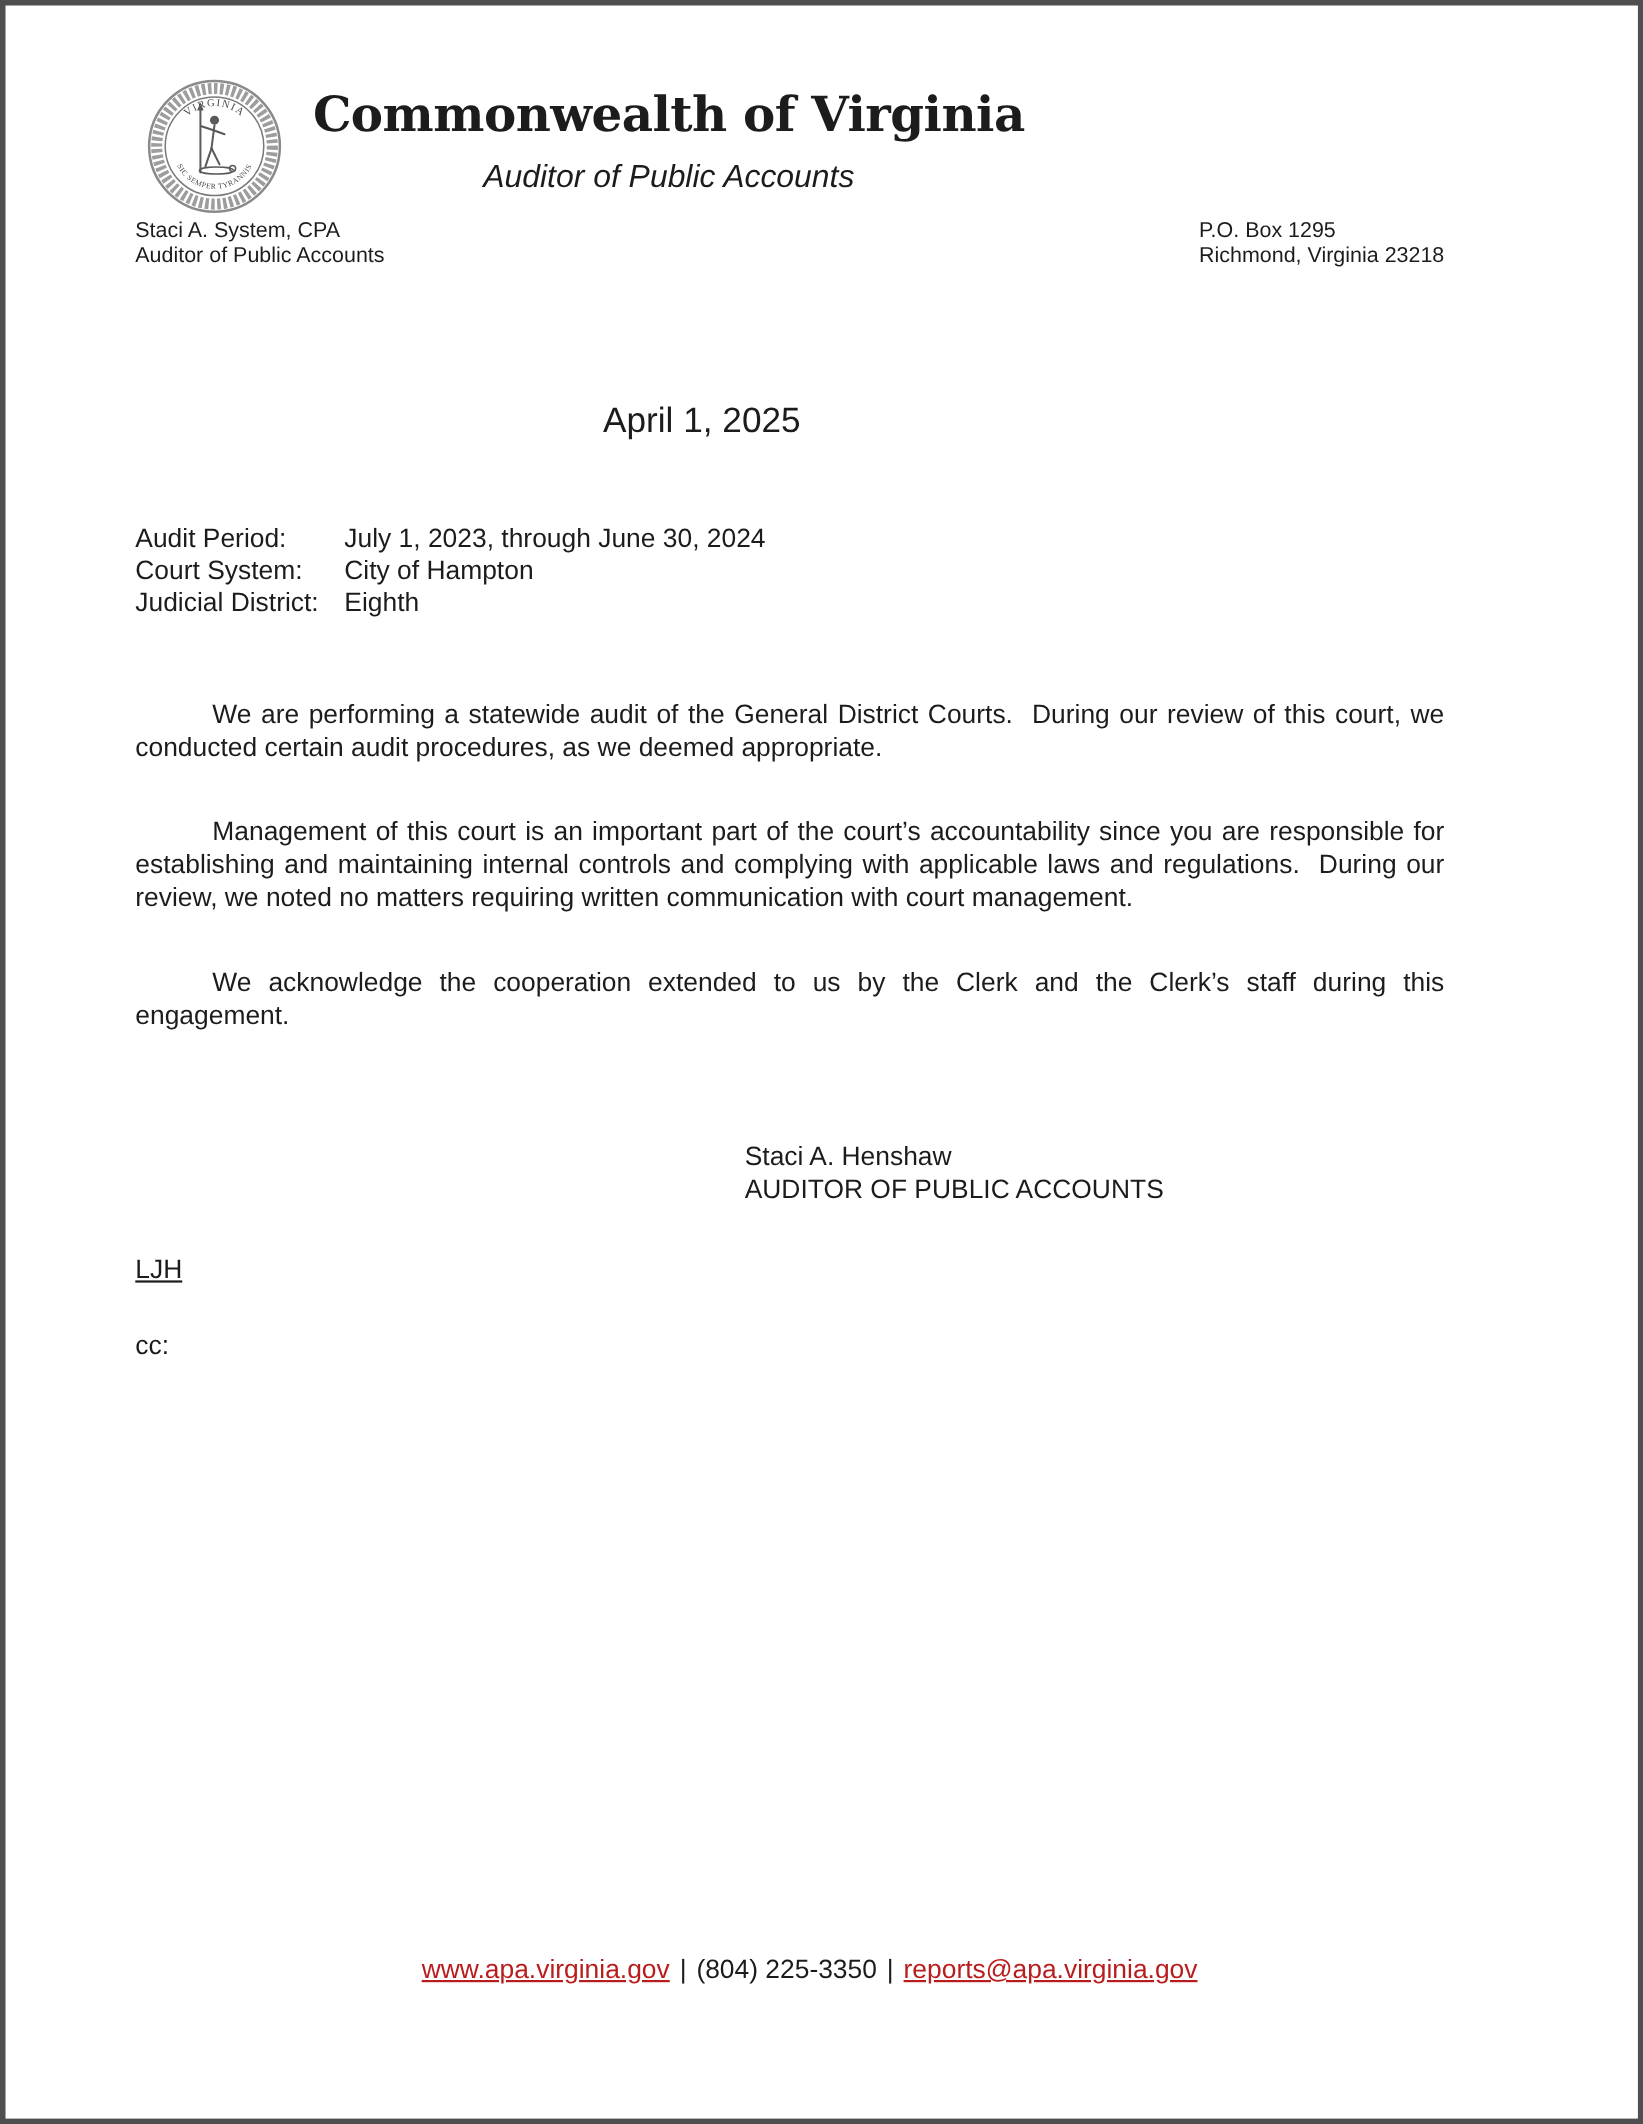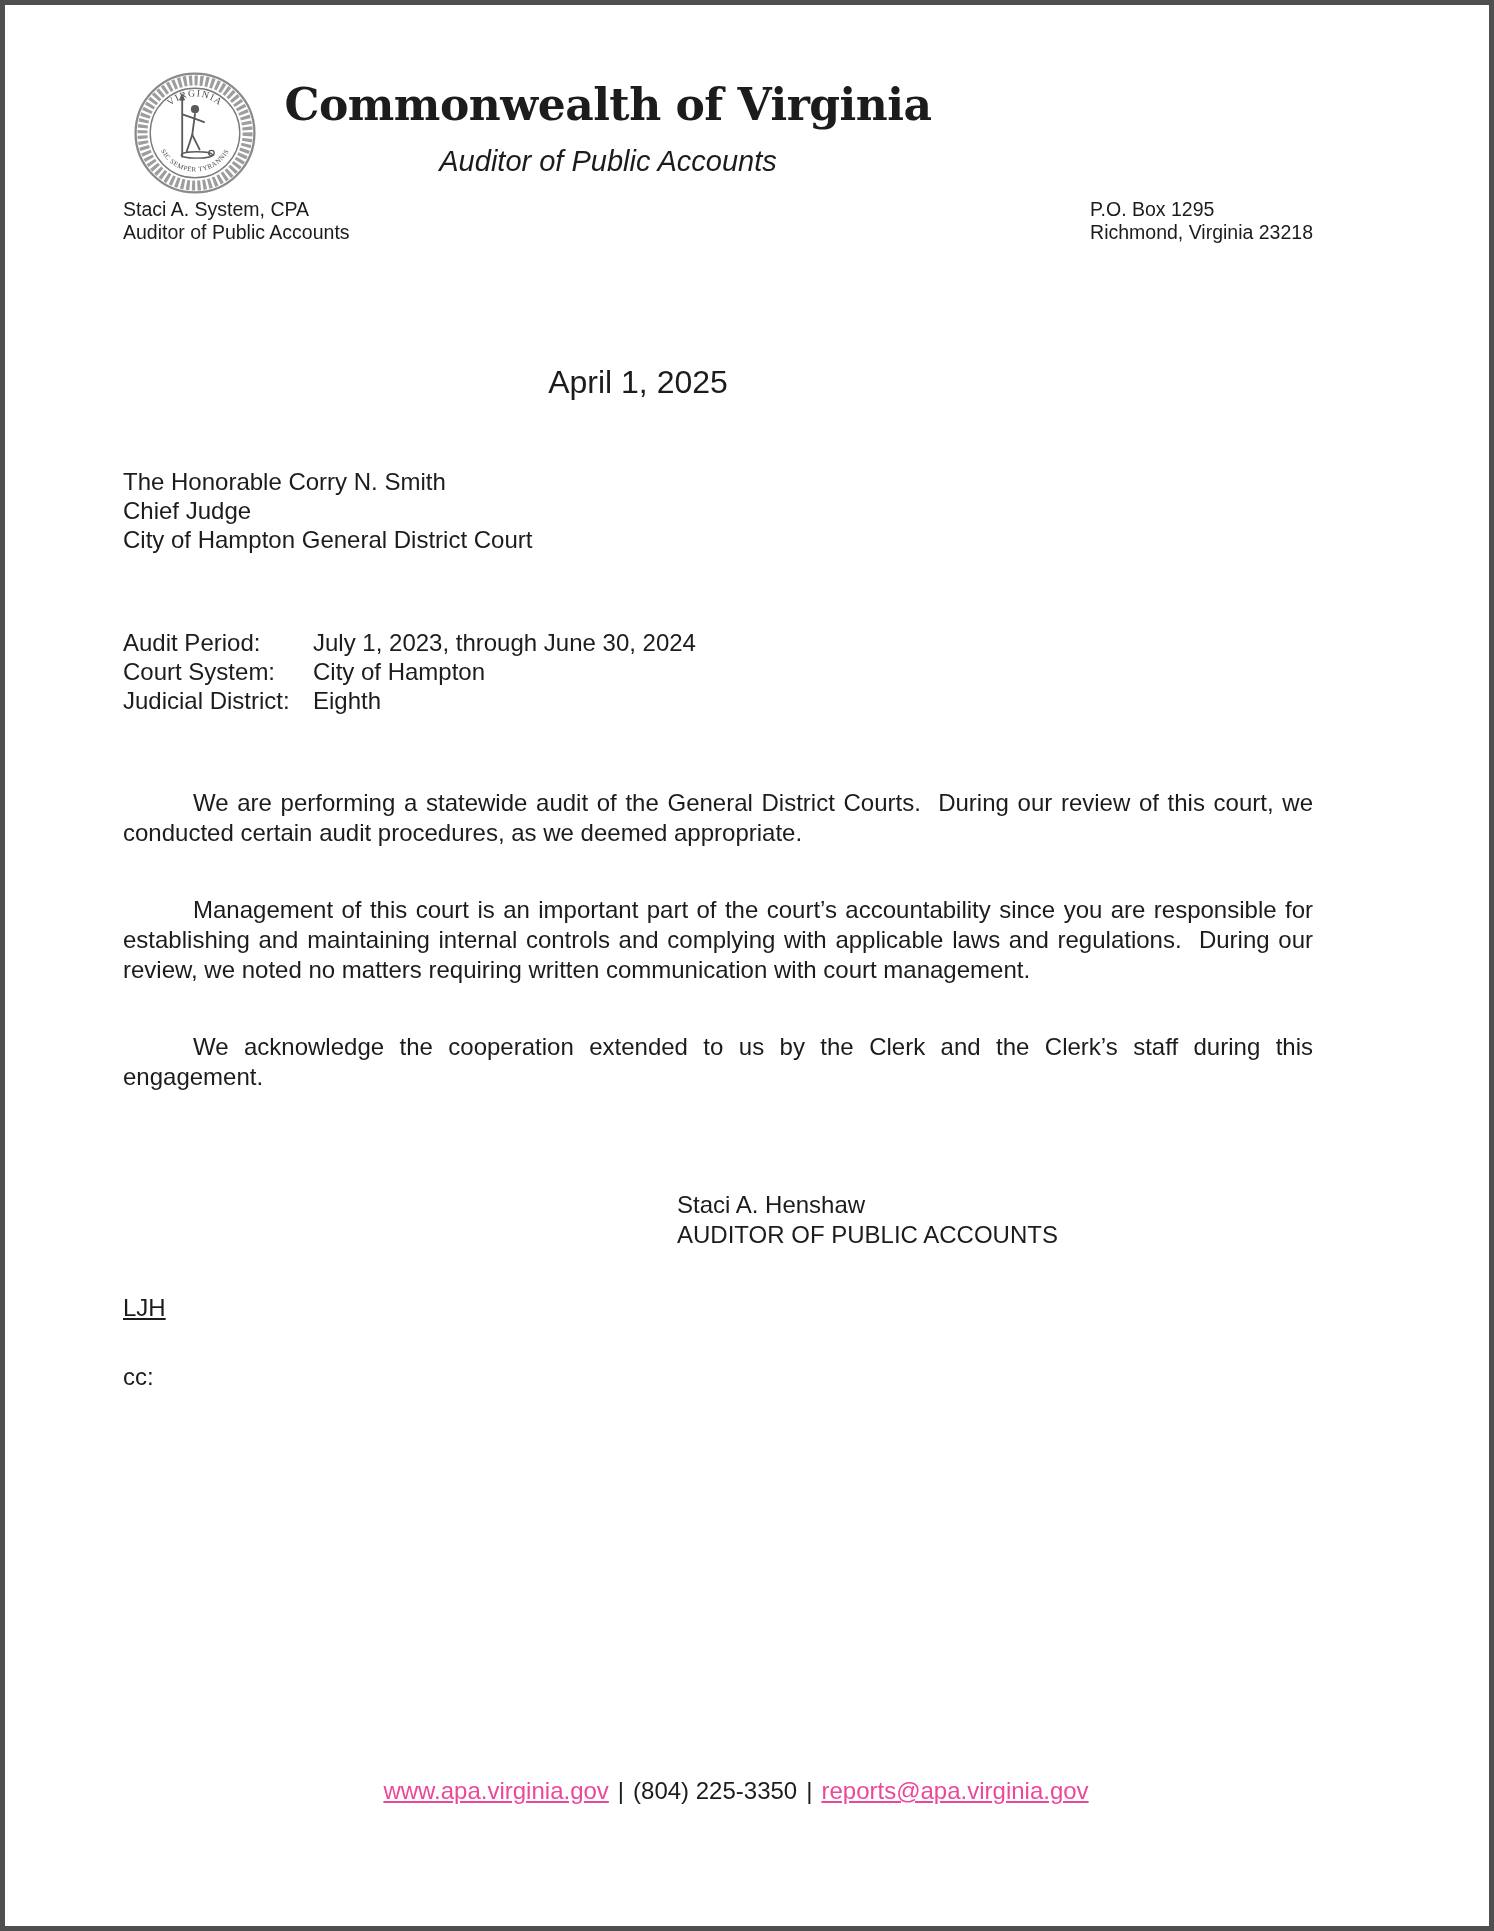--- a/index.html
+++ b/index.html
@@ -45,21 +45,21 @@
   .signature { margin-top:98px; margin-left:554px; font-size:24px; line-height:30px; }
   .initials { margin-top:44px; font-size:24px;text-decoration:underline; }
   .cc-block { margin-top:40px; display:flex; font-size:24px; line-height:29.5px; }
   .cc-label { width:72px; flex:none; }
   .cc-indent { padding-left:17px; }
   
   .footer {
     position:absolute; left:118px; right:140px; top:1772px;
     text-align:center; font-size:24px; color:#1c1c1c;
   }
-  .footer a { color:#ec4899; text-decoration:underline; }
+  .footer a { color:#b91c1c; text-decoration:underline; }
   .sep { margin:0 9px; }
 </style>
 </head>
 <body>
 
 <div class="page">
 
   <div class="header">
     <div class="seal-wrap">
       <svg viewBox="0 0 140 140" xmlns="http://www.w3.org/2000/svg" aria-hidden="true">
@@ -103,25 +103,20 @@
       </div>
       <div class="addr">
         <div>P.O. Box 1295</div>
         <div>Richmond, Virginia 23218</div>
       </div>
     </div>
   </div>
 
   <div class="date-line">April 1, 2025</div>
 
-  <div class="recipient">
-    <div>The Honorable Corry N. Smith</div>
-    <div>Chief Judge</div>
-    <div>City of Hampton General District Court</div>
-  </div>
 
   <div class="reference">
     <div class="ref-row">
       <span class="ref-label">Audit Period:</span>
       <span>July 1, 2023, through June 30, 2024</span>
     </div>
     <div class="ref-row">
       <span class="ref-label">Court System:</span>
       <span>City of Hampton</span>
     </div>

